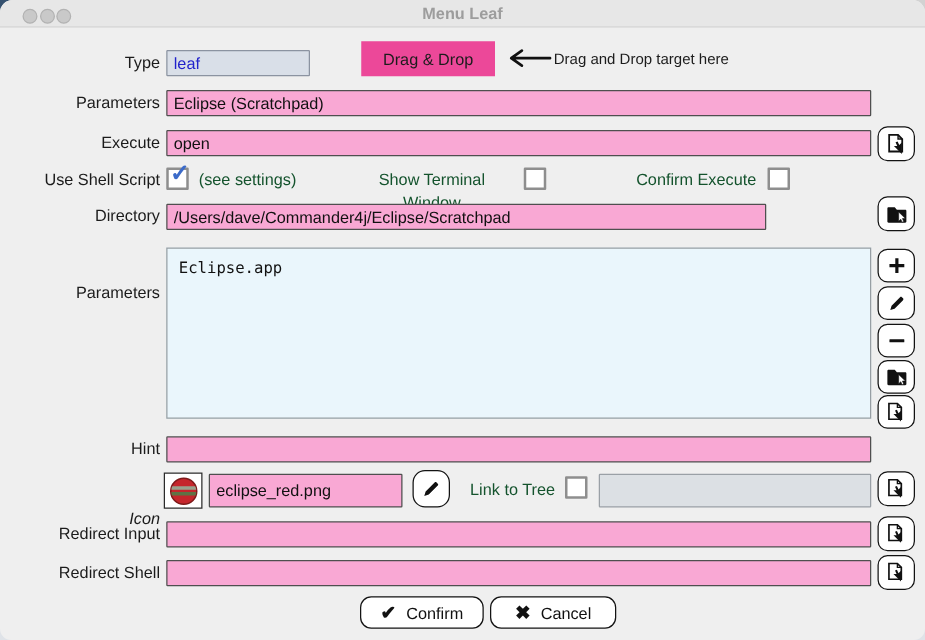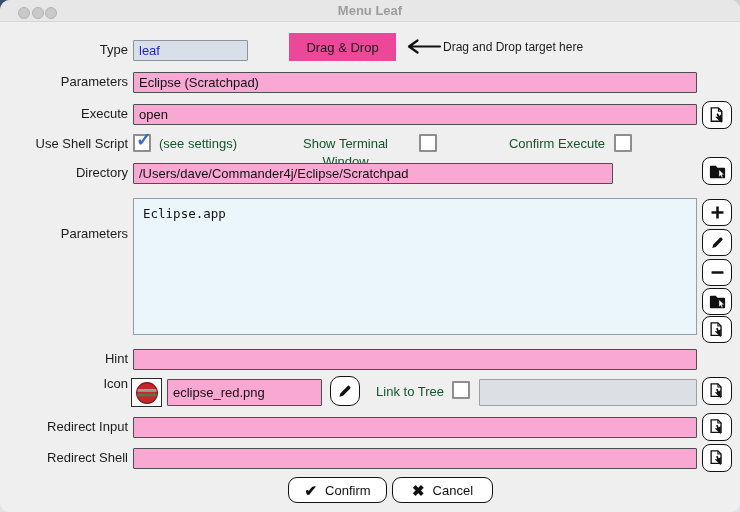--- a/index.html
+++ b/index.html
@@ -158,21 +158,21 @@
         <path d="M3.5 2 h7.5 l3.5 3.5 V16 H3.5 Z" fill="#fff" stroke="#111" stroke-width="1.5"></path>
         <path d="M11 2 v3.5 h3.5" fill="none" stroke="#111" stroke-width="1.2"></path>
         <path d="M14.2 18 L14.2 8.5 L12 10.6 L10.6 7.5 L8.9 8.3 L10.3 11.3 L7.5 11.3 Z" fill="#111"></path>
       </svg>
     </span>
   </button>
 
   <div class="lbl" style="top:349px;">Hint</div>
   <input class="field" style="left: 133px; top: 349px; width: 564px;" value="">
 
-  <div class="lbl" style="top:374px;">Icon</div>
+  <div class="lbl" style="top:405px;font-style:italic;">Icon</div>
   <button class="icon-btn">
     <span>
       <svg width="24" height="24" viewBox="0 0 24 24">
         <defs>
             <clipPath id="ec">
               <circle cx="12" cy="12" r="10"></circle>
             </clipPath>
           </defs>
         <circle cx="12" cy="12" r="10.4" fill="#c5262c" stroke="#7e1a1a" stroke-width="1.2"></circle>
         <g clip-path="url(#ec)">

